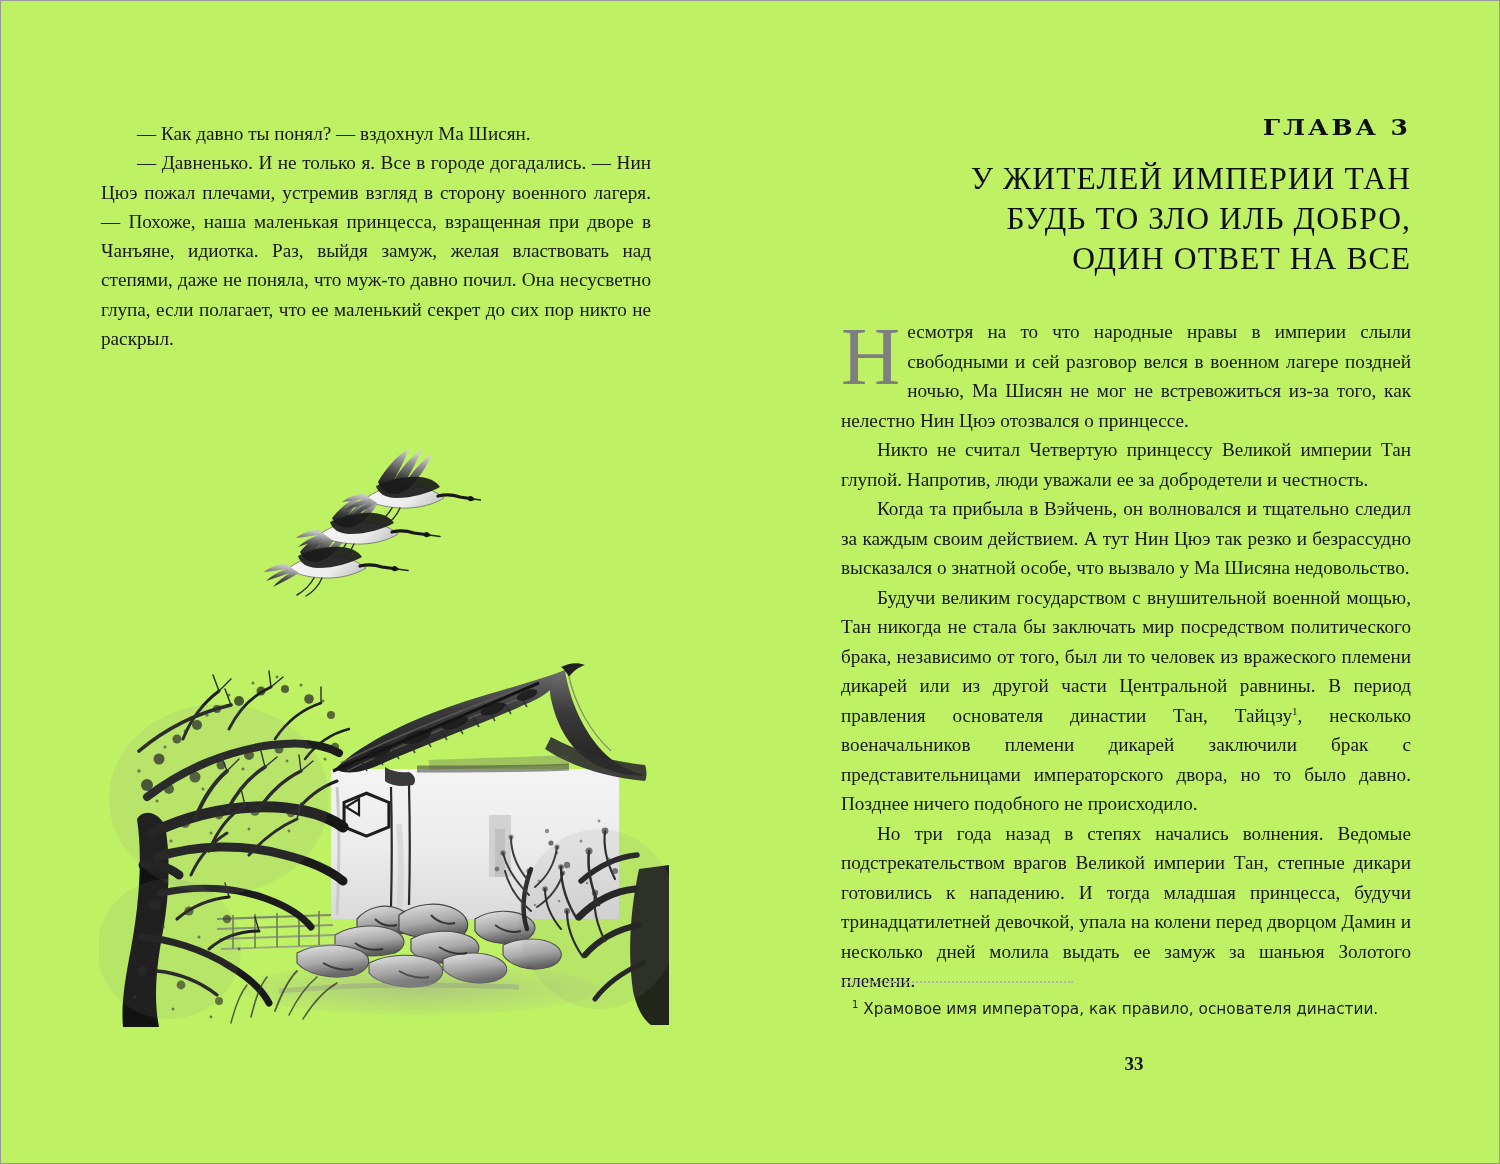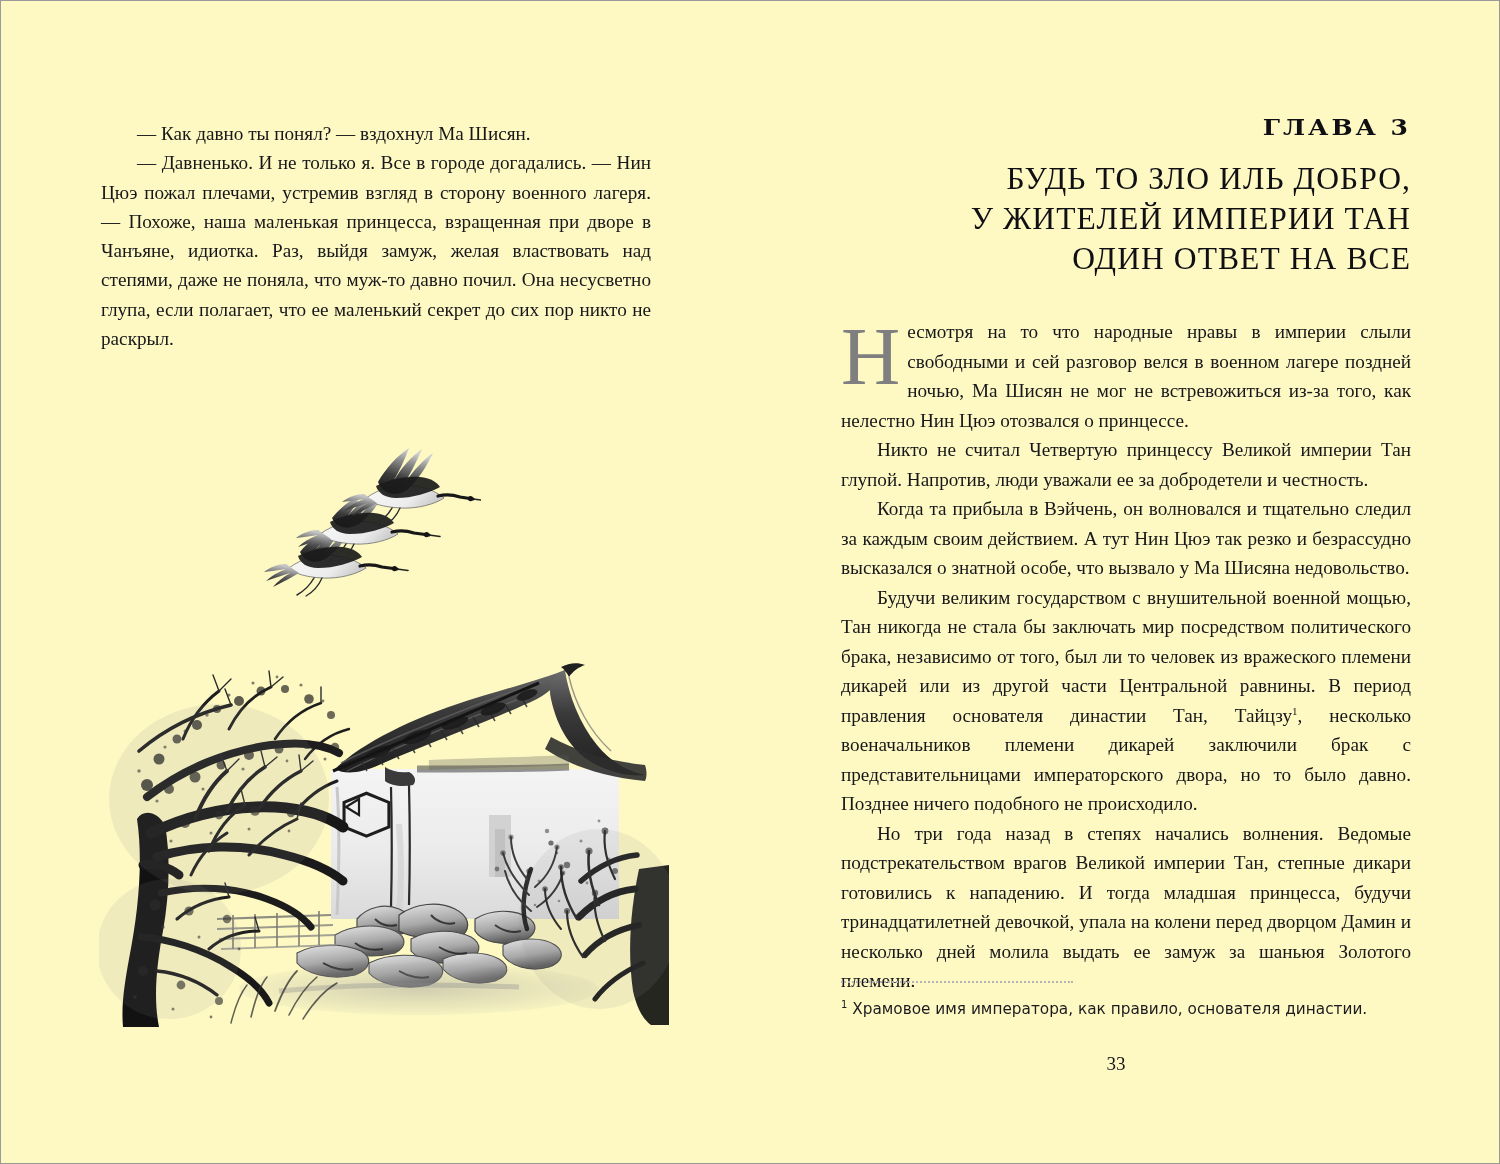--- a/index.html
+++ b/index.html
@@ -8,21 +8,21 @@
     padding: 0;
     background: #ffffff;
   }
   body {
     font-family: "Liberation Serif", "DejaVu Serif", serif;
   }
   .page-frame {
     position: relative;
     width: 1500px;
     height: 1164px;
-    background: #fef9c3;
+    background: #bef264;
     box-sizing: border-box;
     border: 1px solid #9a9a9a;
     overflow: hidden;
   }
 
   
   .page-left {
     position: absolute;
     left: 0;
     top: 0;
@@ -144,35 +144,37 @@
     width: 232px;
     height: 2px;
     border-top: 2px dotted #b4b4b4;
   }
   .footnote-text {
     margin-top: 14px;
     font-family: "DejaVu Sans", "Liberation Sans", sans-serif;
     font-size: 15.3px;
     line-height: 21px;
     color: #1b1b1f;
+    margin-left: 11px;
   }
   .footnote-text sup {
     font-size: 10px;
     vertical-align: super;
     line-height: 0;
   }
   .folio {
     position: absolute;
-    left: 80px;
+    left: 98px;
     top: 1052px;
     width: 570px;
     text-align: center;
     font-family: "Liberation Serif", "DejaVu Serif", serif;
     font-size: 19px;
     color: #17171a;
+    font-weight: bold;
   }
 </style>
 </head>
 <body>
 
 <div class="page-frame">
 
   <div class="page-left">
 
     <div class="left-text-block">
@@ -545,22 +547,22 @@
         </g>
       </svg>
     </div>
   </div>
 
   <div class="page-right">
 
     <div class="chapter-head">
       <div class="chapter-label">ГЛАВА 3</div>
       <div class="chapter-title">
+        <span class="ln">у жителей империи Тан</span>
         <span class="ln">Будь то зло иль добро,</span>
-        <span class="ln">у жителей империи Тан</span>
         <span class="ln">один ответ на все</span>
       </div>
     </div>
 
     <div class="right-text-block">
       <p class="dropcap-para">
         <span class="dropcap">Н</span><span>есмотря на то что народные нравы в империи слыли свободными и сей разговор велся в военном лагере поздней ночью, Ма Шисян не мог не встревожиться из-за того, как нелестно Нин Цюэ отозвался о принцессе.</span>
       </p>
       <p>Никто не считал Четвертую принцессу Великой империи Тан глупой. Напротив, люди уважали ее за добродетели и честность.</p>
       <p>Когда та прибыла в Вэйчень, он волновался и тщательно следил за каждым своим действием. А тут Нин Цюэ так резко и безрассудно высказался о знатной особе, что вызвало у Ма Шисяна недовольство.</p>

